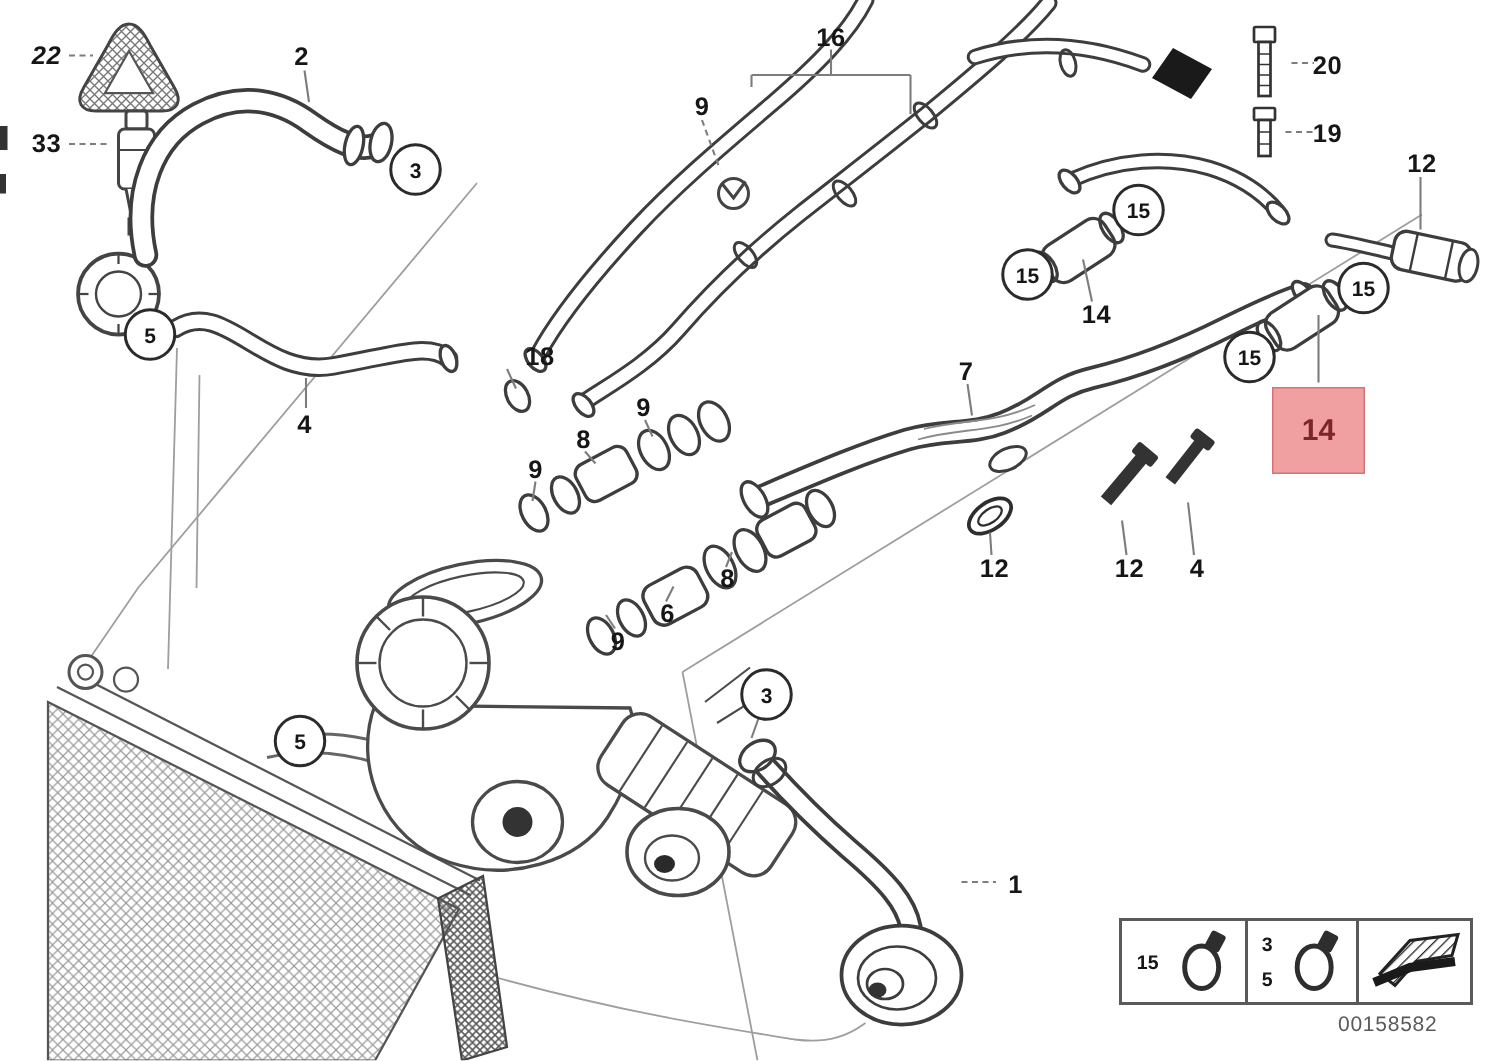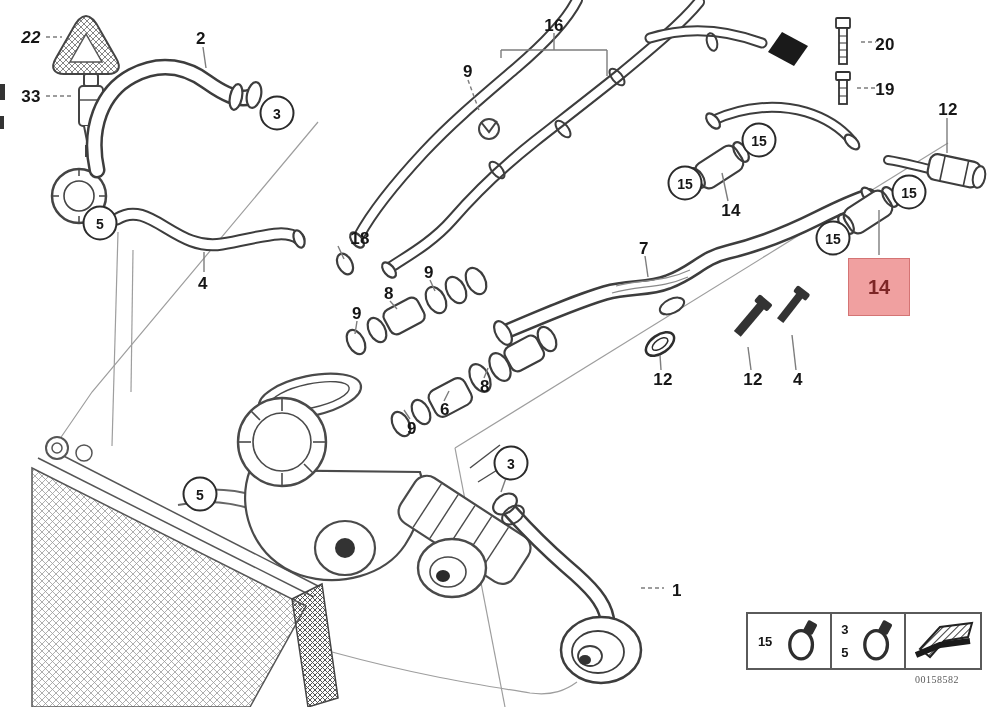--- a/index.html
+++ b/index.html
@@ -14,22 +14,22 @@
   .callout.highlight{width:60px;height:56px;background:var(--hl-fill,#f0a0a0);
            border:1px solid rgba(190,80,80,.55);color:var(--hl-text,#7d2626);
            font-size:20px;display:flex;align-items:center;justify-content:center;z-index:4;}
   .legend{position:absolute;left:746px;top:612px;width:236px;height:58px;border:2px solid #5a5a5a;
            background:#fff;display:flex;z-index:6;box-sizing:border-box;}
   .legend .cell{display:flex;align-items:center;justify-content:space-around;box-sizing:border-box;padding:2px 3px;}
   .legend .cell+.cell{border-left:2px solid #5a5a5a;}
   .c1{width:82px;} .c2{width:74px;} .c3{flex:1;}
   .lg-num{font-weight:bold;font-size:13px;color:#161616;}
   .lg-col{display:flex;flex-direction:column;gap:8px;align-items:center;}
-  .imgid{position:absolute;left:892px;top:674px;width:90px;text-align:center;font-size:10px;
-         color:#5a5a5a;letter-spacing:.5px;z-index:6;font-family:Liberation Serif, serif;}
+  .imgid{position:absolute;left:892px;top:674px;width:90px;text-align:left;font-size:14px;
+         color:#5a5a5a;letter-spacing:.5px;z-index:6;}
   .to{fill:none;stroke:#3d3d3d;stroke-linecap:round;}
   .ti{fill:none;stroke:#ffffff;stroke-linecap:round;}
   .ring{fill:#fff;stroke:#3d3d3d;stroke-width:2.2;}
   .thin{fill:none;stroke:#9e9e9e;stroke-width:1.2;}
 </style>
 </head>
 <body>
 
 <div id="stage">
 

